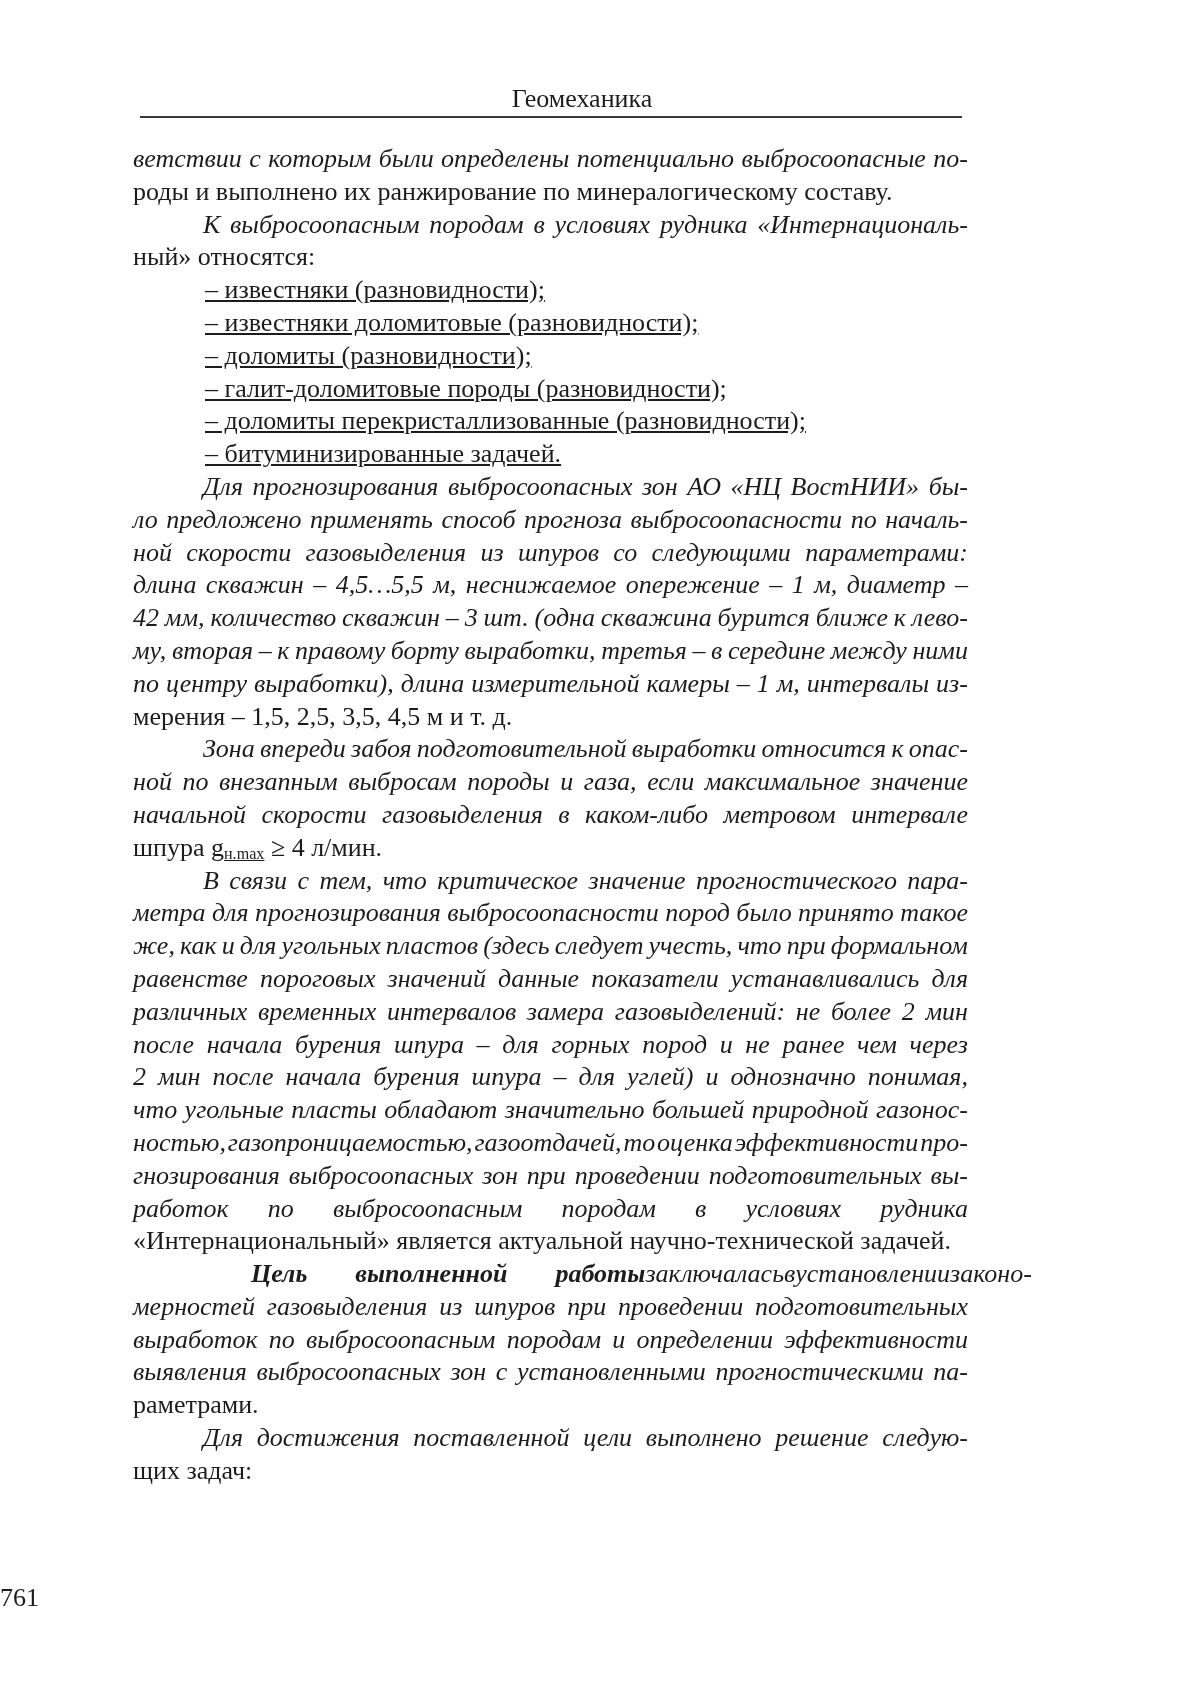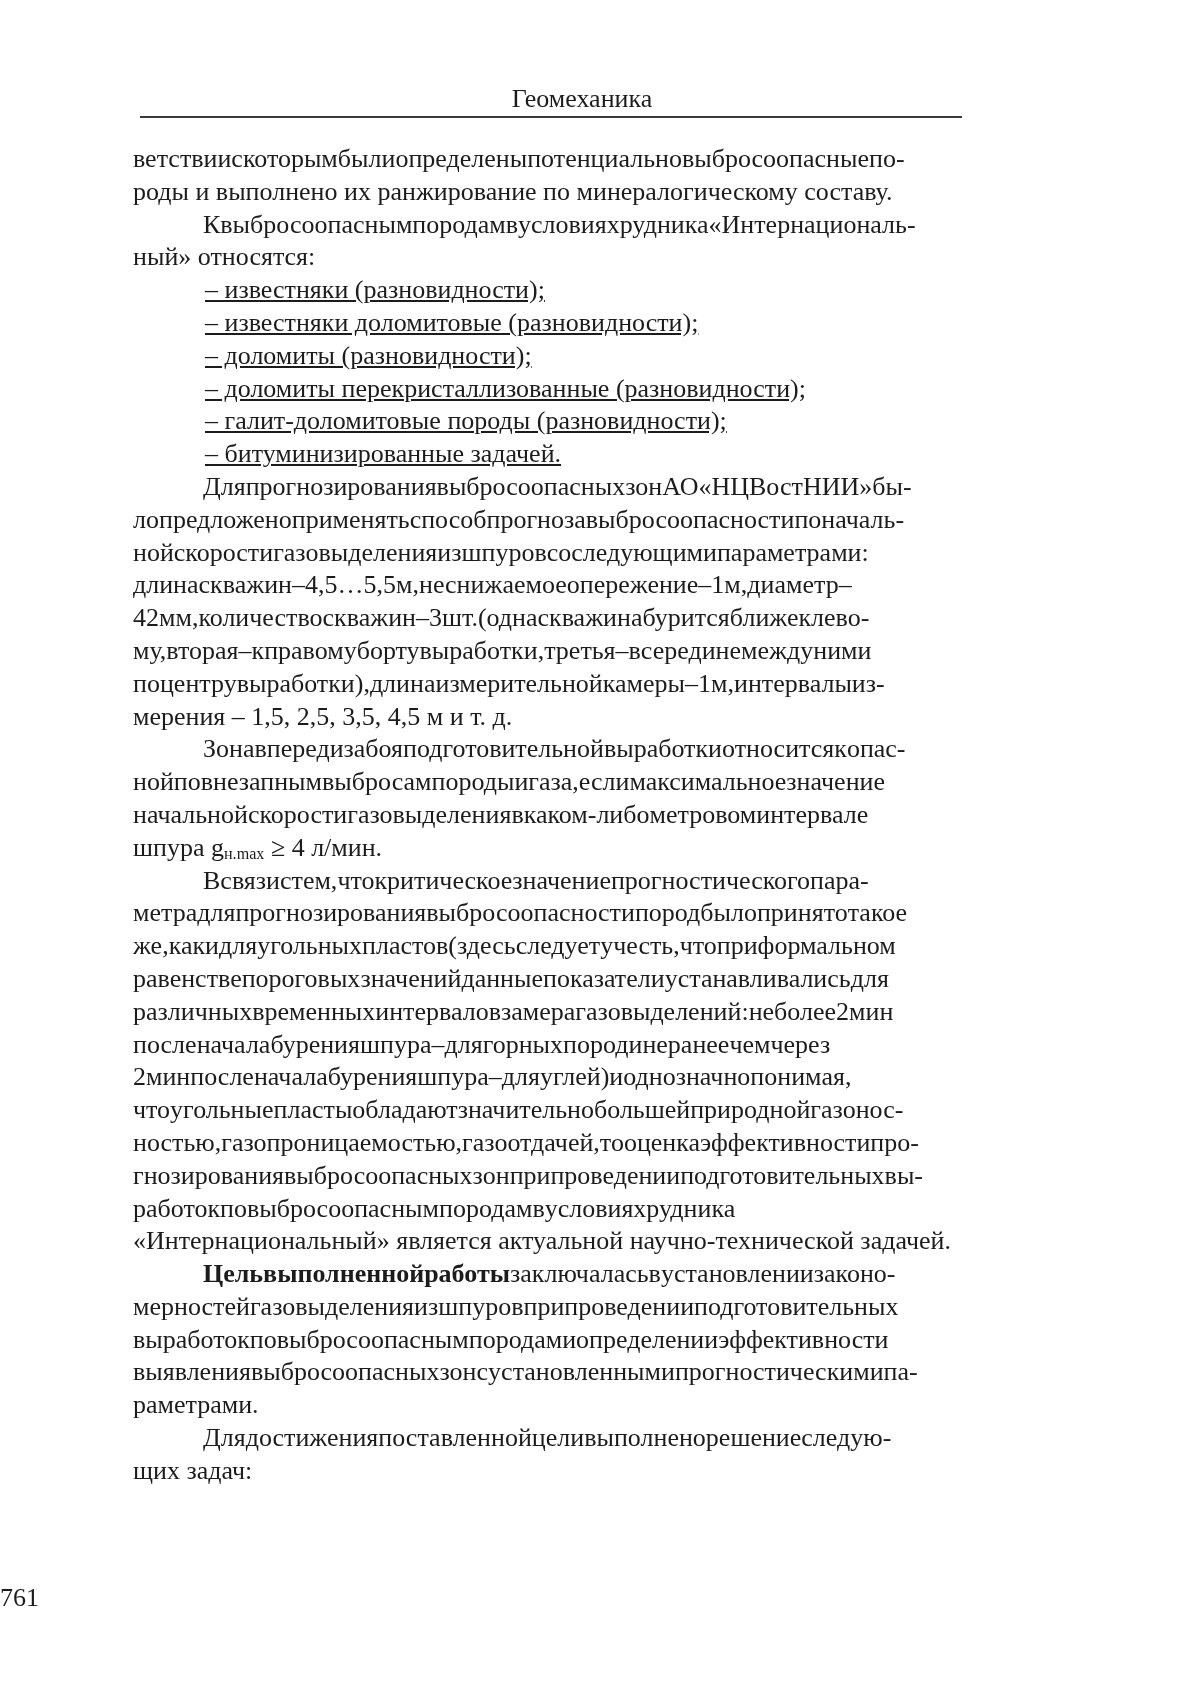--- a/index.html
+++ b/index.html
@@ -33,27 +33,29 @@
     width: 835px;
     font-size: 26px;
   }
   .line {
     height: 32.8px;
     line-height: 32.8px;
     white-space: pre-wrap;
   }
   .line.just {
     display: flex;
+    justify-content: space-between;
     align-items: baseline;
     white-space: nowrap;
+    font-style: italic;
   }
   .line.indent-first { padding-left: 70px; }
   .line.list { padding-left: 72px; text-decoration: underline; }
-  .b { font-weight: bold; }
-  .sub { font-size: 0.62em; vertical-align: -0.18em; letter-spacing: 0; }
+  .b { font-weight: bold; margin-left: 48px; }
+  .sub { font-size: 0.62em; vertical-align: -0.18em; letter-spacing: 0; text-decoration: underline; }
   .footer-page {
     position: absolute;
     top: 1581px; left: 0;
     width: 100%;
     font-size: 26px;
     line-height: 33px;
   }
 </style>
 </head>
 <body>
@@ -80,22 +82,22 @@
         <span>породам</span>
         <span>в</span>
         <span>условиях</span>
         <span>рудника</span>
         <span>«Интернациональ-</span>
       </div>
       <div class="line"><span>ный» относятся:</span></div>
       <div class="line list"><span>– известняки (разновидности);</span></div>
       <div class="line list"><span>– известняки доломитовые (разновидности);</span></div>
       <div class="line list"><span>– доломиты (разновидности);</span></div>
+      <div class="line list"><span>– галит-доломитовые породы (разновидности);</span></div>
       <div class="line list"><span>– доломиты перекристаллизованные (разновидности);</span></div>
-      <div class="line list"><span>– галит-доломитовые породы (разновидности);</span></div>
       <div class="line list"><span>– битуминизированные задачей.</span></div>
       <div class="line indent-first just">
         <span>Для</span>
         <span>прогнозирования</span>
         <span>выбросоопасных</span>
         <span>зон</span>
         <span>АО</span>
         <span>«НЦ</span>
         <span>ВостНИИ»</span>
         <span>бы-</span>

